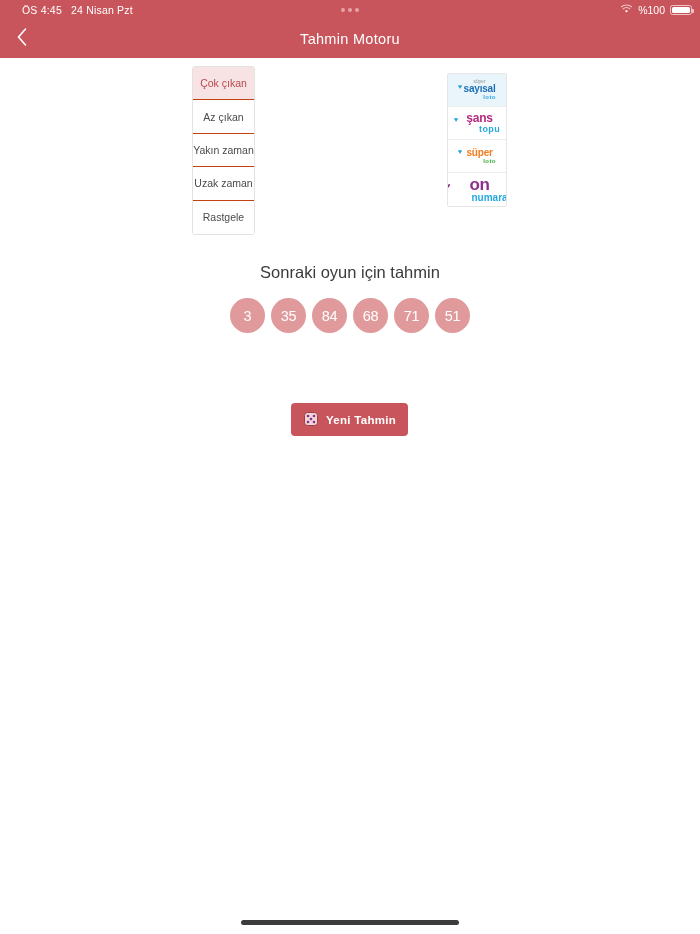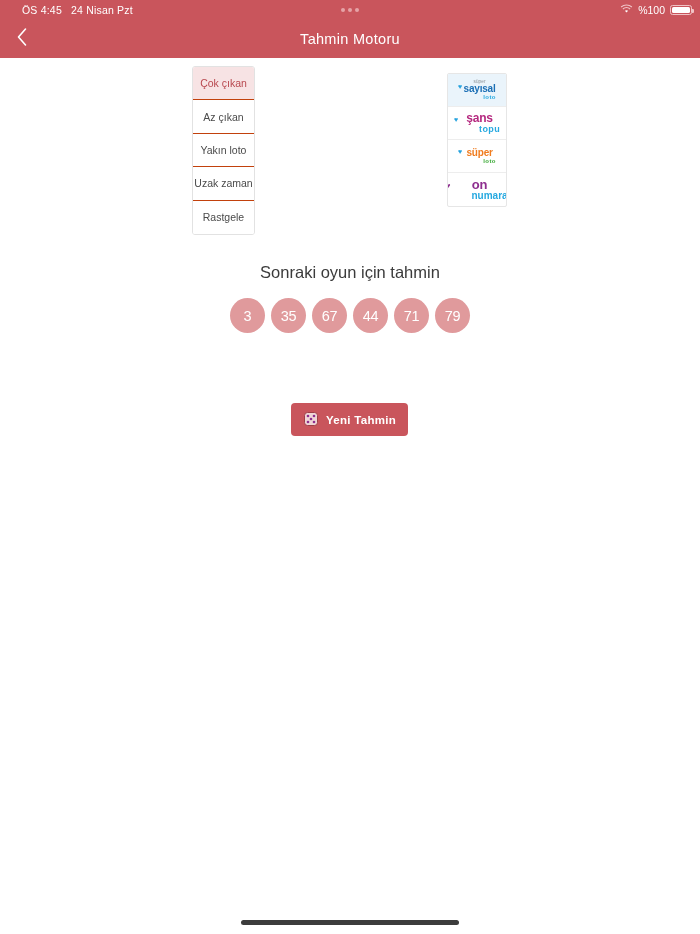--- a/index.html
+++ b/index.html
@@ -227,21 +227,21 @@
   <div class="content">
 
     <div class="filter-list">
       <div class="filter-item active">
         <span>Çok çıkan</span>
       </div>
       <div class="filter-item">
         <span>Az çıkan</span>
       </div>
       <div class="filter-item">
-        <span>Yakın loto</span>
+        <span>Yakın zaman</span>
       </div>
       <div class="filter-item">
         <span>Uzak zaman</span>
       </div>
       <div class="filter-item">
         <span>Rastgele</span>
       </div>
     </div>
 
     <div class="game-list">
@@ -274,37 +274,37 @@
             <span class="l-main c-orange">süper</span>
             <span class="l-sub c-green">loto</span>
           </span>
         </span>
       </div>
 
       <div class="game-item">
         <span class="logo">
           <span class="logo-mark" style="color:#8e2f8f">♥</span>
           <span class="logo-stack">
-            <span class="l-main c-purple" style="font-size:13px">on</span>
+            <span class="l-main c-purple" style="font-size:17px">on</span>
             <span class="l-sub c-cyan" style="font-size:10px;letter-spacing:0">numara</span>
           </span>
         </span>
       </div>
 
     </div>
 
     <div class="pred-title">Sonraki oyun için tahmin</div>
 
     <div class="balls">
       <div class="ball">3</div>
       <div class="ball">35</div>
-      <div class="ball">67</div>
-      <div class="ball">44</div>
+      <div class="ball">84</div>
+      <div class="ball">68</div>
       <div class="ball">71</div>
-      <div class="ball">79</div>
+      <div class="ball">51</div>
     </div>
 
     <button class="new-pred-btn">
       <span class="dice-icon">
         <svg width="16" height="16" viewBox="0 0 16 16">
           <rect x="1.5" y="1.5" width="13" height="13" rx="3" fill="#f0d5d6" stroke="#9e3f46" stroke-width="1"></rect>
           <circle cx="5" cy="5" r="1.3" fill="#8e2f8f"></circle>
           <circle cx="11" cy="5" r="1.3" fill="#8e2f8f"></circle>
           <circle cx="8" cy="8" r="1.3" fill="#8e2f8f"></circle>
           <circle cx="5" cy="11" r="1.3" fill="#8e2f8f"></circle>

